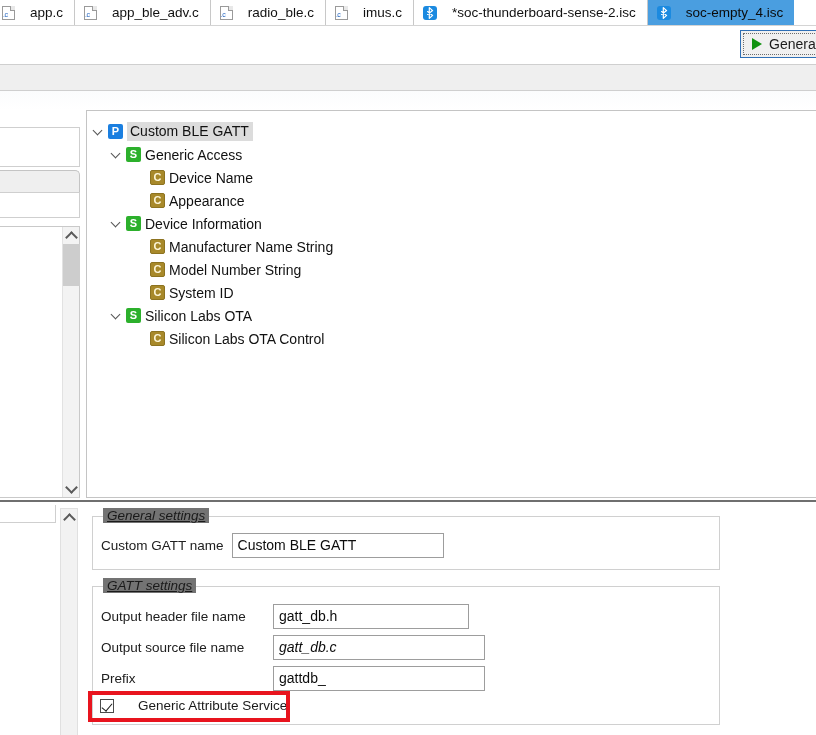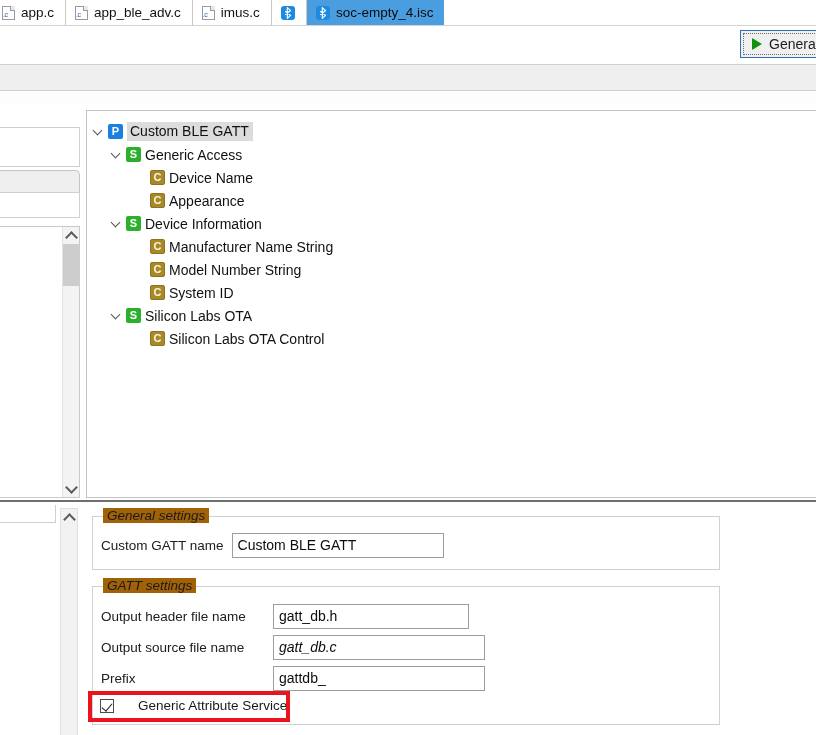--- a/index.html
+++ b/index.html
@@ -31,21 +31,21 @@
   }
   .tabbar-underline {
     position: absolute;
     left: 0; top: 25px;
     width: 816px; height: 1px;
     background: #d4d4d4;
   }
   .tab {
     display: flex;
     align-items: center;
-    gap: 6px;
+    gap: 15px;
     padding: 0 11px 0 9px;
     height: 26px;
     box-sizing: border-box;
     white-space: nowrap;
     font-size: 13.5px;
     color: #111111;
     border-right: 1px solid #c8c8c8;
     background: #ffffff;
     position: relative;
   }
@@ -315,25 +315,26 @@
 
   .groupbox {
     position: absolute;
     border: 1px solid #d0d0d0;
     box-sizing: border-box;
     background: #ffffff;
   }
   .groupbox > .legend {
     position: absolute;
     left: 10px; top: -9px;
-    background: #a16207;
+    background: #737373;
     padding: 0 4px;
     font-style: italic;
     font-size: 13.5px;
     color: #1a1a1a;
+    text-decoration: underline;
   }
   #group-general { left: 92px; top: 516px; width: 628px; height: 54px; }
   #group-gatt    { left: 92px; top: 586px; width: 628px; height: 139px; }
 
   .field-row {
     position: absolute;
     display: flex;
     align-items: center;
     height: 24px;
   }
@@ -397,31 +398,36 @@
 <body>
 
 <div class="tabbar">
     <div class="tab clipped-left">
       <span class="icon-cfile"></span>
       <span class="tablabel">app.c</span>
     </div>
     <div class="tab">
       <span class="icon-cfile"></span>
       <span class="tablabel">app_ble_adv.c</span>
+    </div>
+    <div class="tab">
+      <span class="icon-cfile"></span>
+      <span class="tablabel">radio_ble.c</span>
     </div>
     <div class="tab">
       <span class="icon-cfile"></span>
       <span class="tablabel">imus.c</span>
     </div>
     <div class="tab">
       <span class="icon-bt">
         <svg width="10" height="12" viewBox="0 0 10 12">
           <path d="M4.3 0.6 L7.6 3.6 L2.6 7.4 M2.6 4.6 L7.6 8.4 L4.3 11.4 L4.3 0.6" fill="none" stroke="#ffffff" stroke-width="1.2" stroke-linejoin="round" stroke-linecap="round"></path>
         </svg>
       </span>
+      <span class="tablabel">*soc-thunderboard-sense-2.isc</span>
     </div>
     <div class="tab active">
       <span class="icon-bt">
         <svg width="10" height="12" viewBox="0 0 10 12">
           <path d="M4.3 0.6 L7.6 3.6 L2.6 7.4 M2.6 4.6 L7.6 8.4 L4.3 11.4 L4.3 0.6" fill="none" stroke="#ffffff" stroke-width="1.2" stroke-linejoin="round" stroke-linecap="round"></path>
         </svg>
       </span>
       <span class="tablabel">soc-empty_4.isc</span>
     </div>
   </div>

